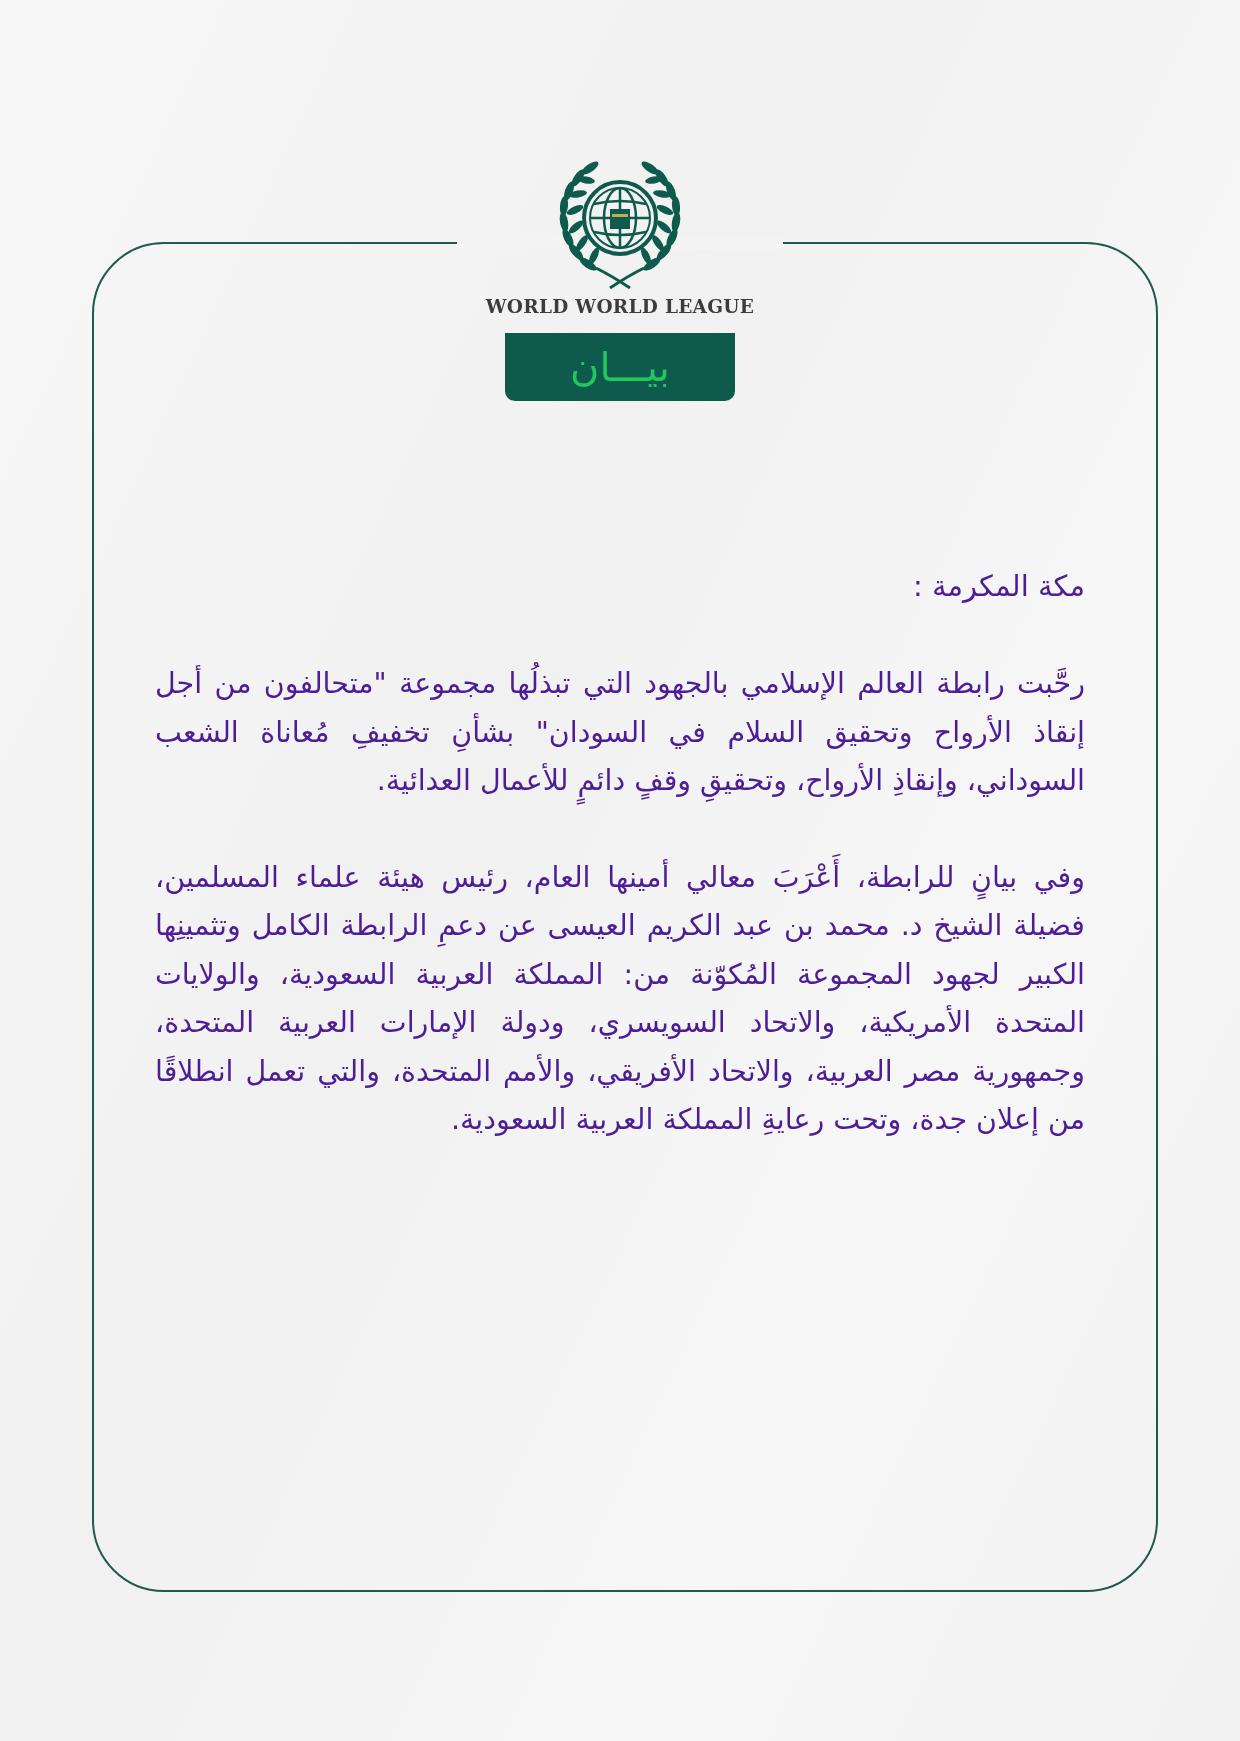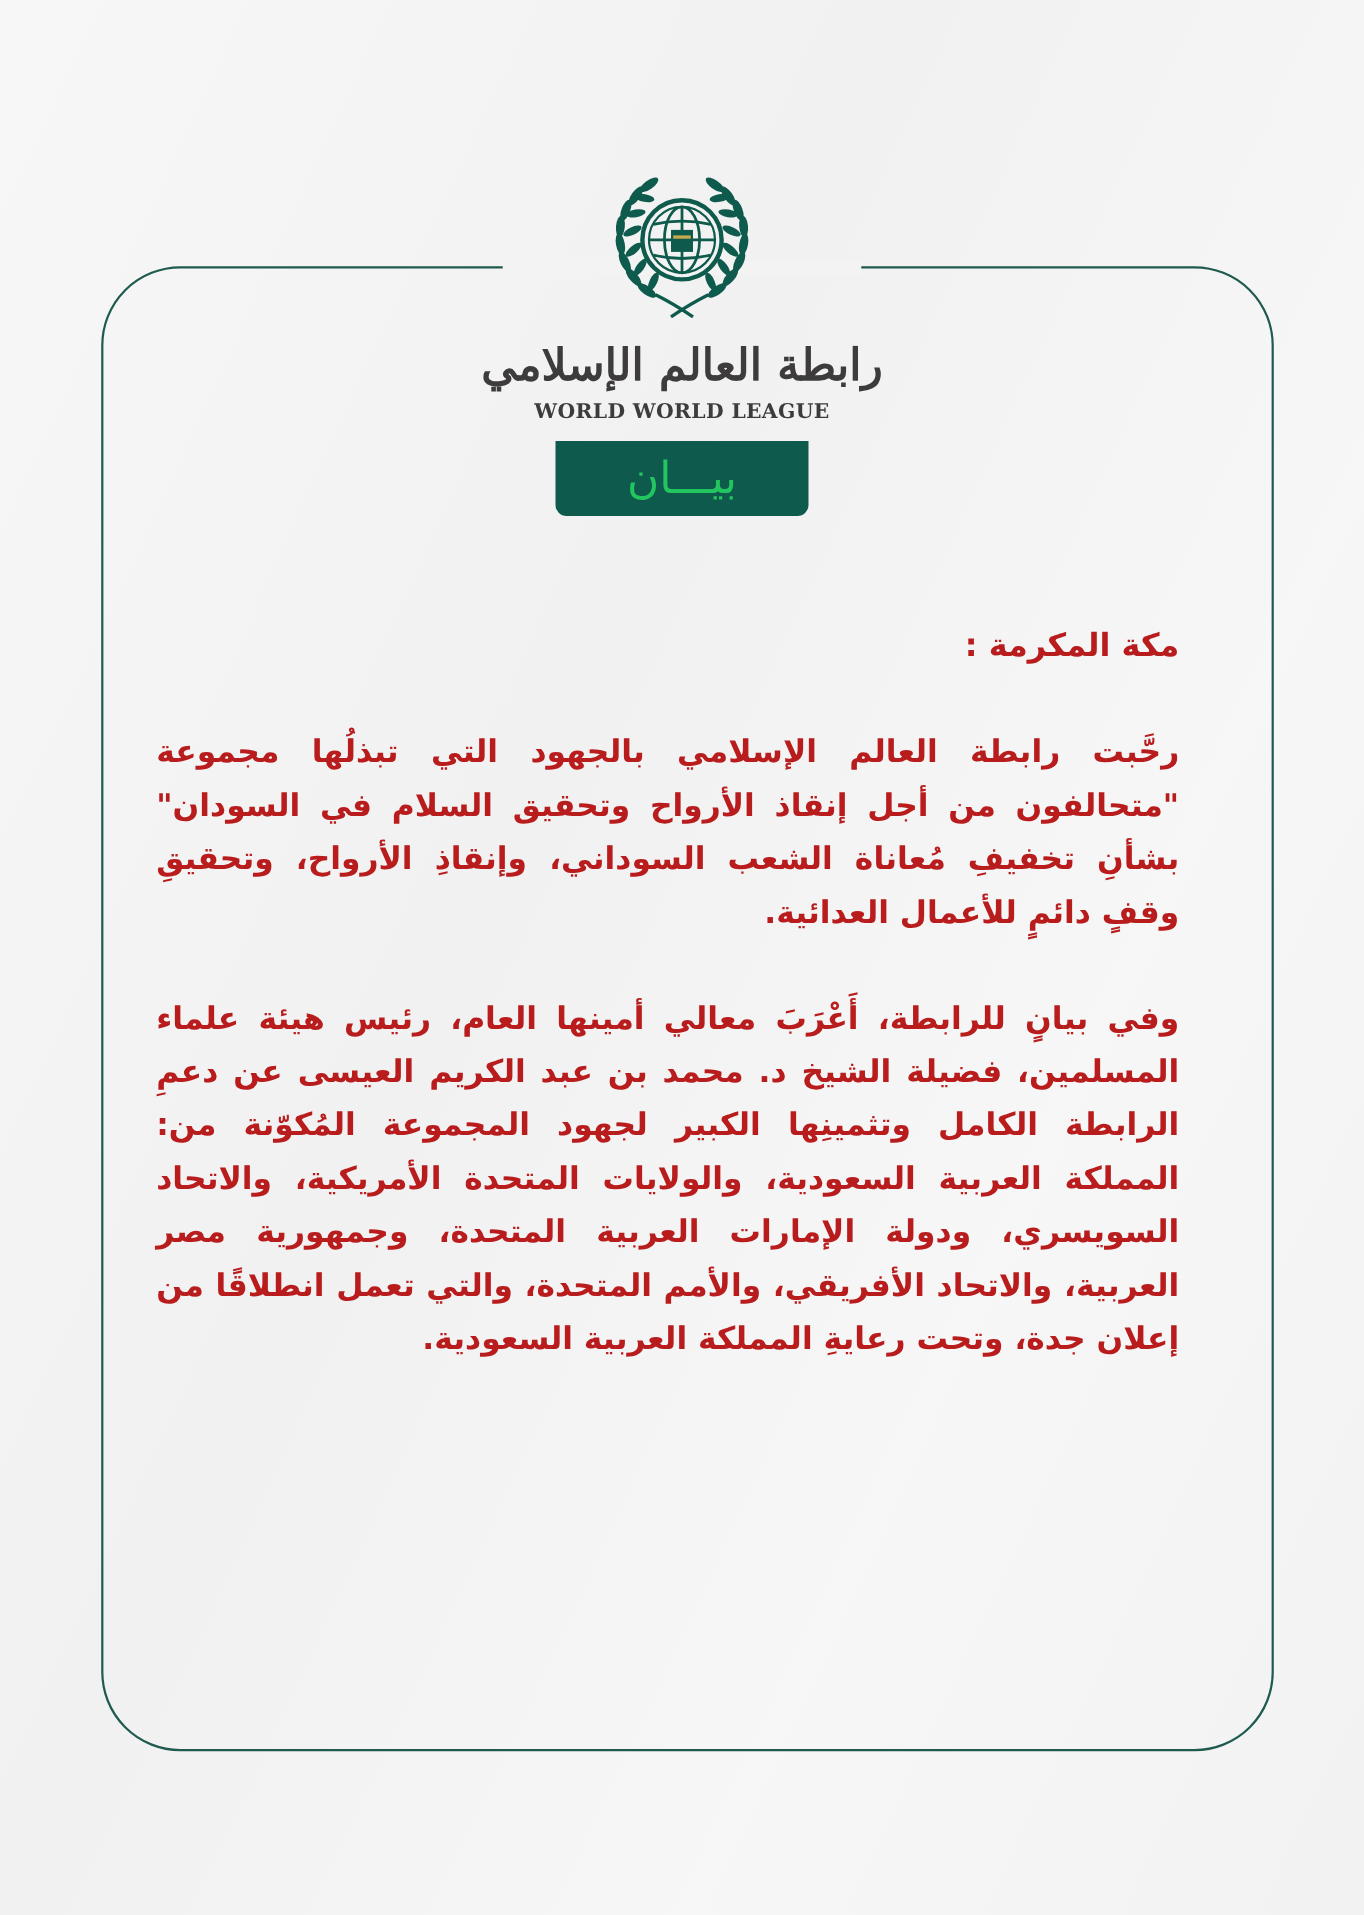--- a/index.html
+++ b/index.html
@@ -74,29 +74,29 @@
       align-items: center;
       justify-content: center;
       color: #22c55e;
       font-family: "DejaVu Sans", sans-serif;
       font-size: 40px;
       direction: rtl;
       letter-spacing: 2px;
     }
     .content {
       position: absolute;
-      left: 142px;
+      left: 155px;
       top: 560px;
       width: 930px;
       direction: rtl;
       text-align: justify;
       text-align-last: right;
-      color: #b91c1c;
+      color: #4c1d95;
       font-family: "DejaVu Sans", sans-serif;
-      font-weight: bold;
+      font-weight: normal;
     }
     .dateline {
       font-size: 29px;
       line-height: 52px;
       margin-bottom: 48px;
       text-align: right;
     }
     .para {
       font-size: 28.5px;
       line-height: 48.5px;
@@ -151,21 +151,20 @@
     <circle cx="70" cy="68" r="30" fill="none" stroke="#0e5a4c" stroke-width="2"></circle>
     <ellipse cx="70" cy="68" rx="16" ry="30" fill="none" stroke="#0e5a4c" stroke-width="2.5"></ellipse>
     <line x1="70" y1="38" x2="70" y2="98" stroke="#0e5a4c" stroke-width="2.5"></line>
     <line x1="40" y1="68" x2="100" y2="68" stroke="#0e5a4c" stroke-width="2.5"></line>
     <path d="M44 54 Q70 48 96 54" stroke="#0e5a4c" stroke-width="2.5" fill="none"></path>
     <path d="M44 82 Q70 88 96 82" stroke="#0e5a4c" stroke-width="2.5" fill="none"></path>
 
     <rect x="60" y="59" width="20" height="20" fill="#0e5a4c"></rect>
     <rect x="62" y="64" width="16" height="3" fill="#c8a94f"></rect>
   </svg>
-  <div class="arabic-logo">رابطة العالم الإسلامي</div>
   <div class="english-logo">WORLD WORLD LEAGUE</div>
   <div class="badge">
     <span>بيـــان</span>
   </div>
 </div>
 
 <div class="content">
   <div class="dateline">مكة المكرمة :</div>
   <p class="para">رحَّبت رابطة العالم الإسلامي بالجهود التي تبذلُها مجموعة "متحالفون من أجل إنقاذ الأرواح وتحقيق السلام في السودان" بشأنِ تخفيفِ مُعاناة الشعب السوداني، وإنقاذِ الأرواح، وتحقيقِ وقفٍ دائمٍ للأعمال العدائية.</p>
   <p class="para">وفي بيانٍ للرابطة، أَعْرَبَ معالي أمينها العام، رئيس هيئة علماء المسلمين، فضيلة الشيخ د. محمد بن عبد الكريم العيسى عن دعمِ الرابطة الكامل وتثمينِها الكبير لجهود المجموعة المُكوّنة من: المملكة العربية السعودية، والولايات المتحدة الأمريكية، والاتحاد السويسري، ودولة الإمارات العربية المتحدة، وجمهورية مصر العربية، والاتحاد الأفريقي، والأمم المتحدة، والتي تعمل انطلاقًا من إعلان جدة، وتحت رعايةِ المملكة العربية السعودية.</p>

